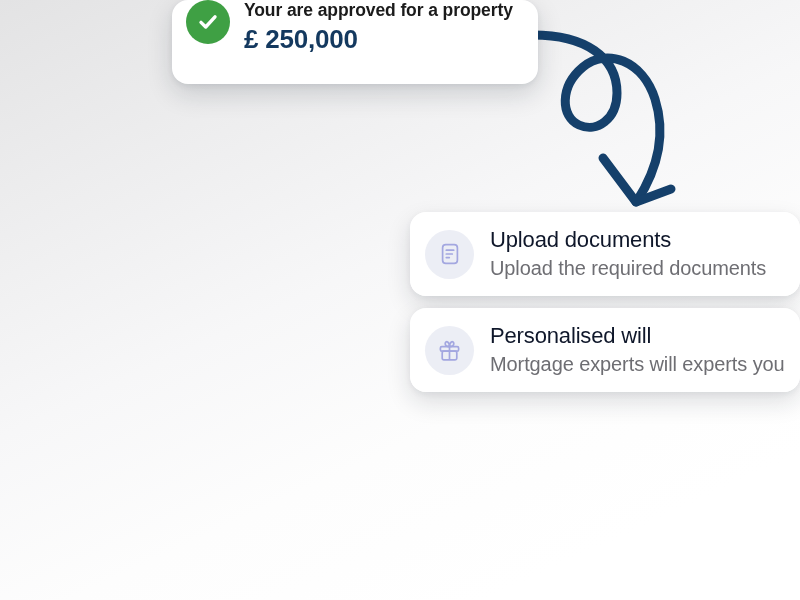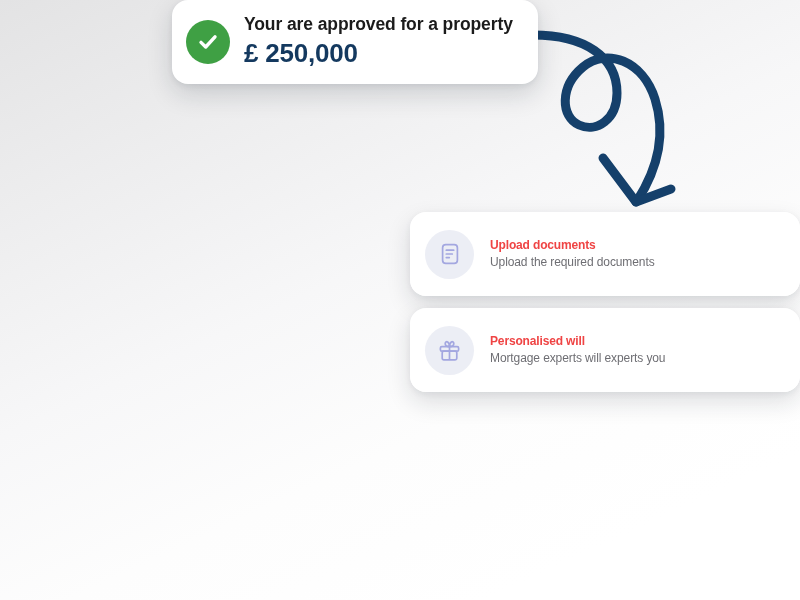--- a/index.html
+++ b/index.html
@@ -214,21 +214,20 @@
   .approval-card {
     position: absolute;
     left: 172px;
     top: 0px;
     width: 366px;
     height: 84px;
     background: #ffffff;
     border-radius: 16px;
     box-shadow: 0 10px 26px rgba(20,30,45,0.16), 0 2px 6px rgba(20,30,45,0.07);
     display: flex;
-    align-items: center;
     padding: 0 18px 0 14px;
     box-sizing: border-box;
     gap: 14px;
   }
   .check-circle {
     width: 44px; height: 44px; flex: 0 0 44px;
     border-radius: 50%;
     background: #3fa044;
     display: flex; align-items: center; justify-content: center;
   }
@@ -279,28 +278,28 @@
 
   .icon-bubble {
     width: 49px; height: 49px; flex: 0 0 49px;
     border-radius: 50%;
     background: #eceef5;
     display: flex; align-items: center; justify-content: center;
   }
   .icon-bubble svg { display:block; }
   .info-texts { display:flex; flex-direction:column; gap:3px; }
   .info-title {
-    font-size: 12px;
-    font-weight: 700;
-    color: #ef4444;
+    font-size: 22px;
+    font-weight: 400;
+    color: #0f172a;
     letter-spacing: -0.15px;
     line-height: 1.2;
   }
   .info-sub {
-    font-size: 12px;
+    font-size: 20px;
     font-weight: 400;
     color: #6e6e73;
     letter-spacing: -0.1px;
     line-height: 1.25;
   }
 </style>
 </head>
 <body>
 
 <div id="stage">

